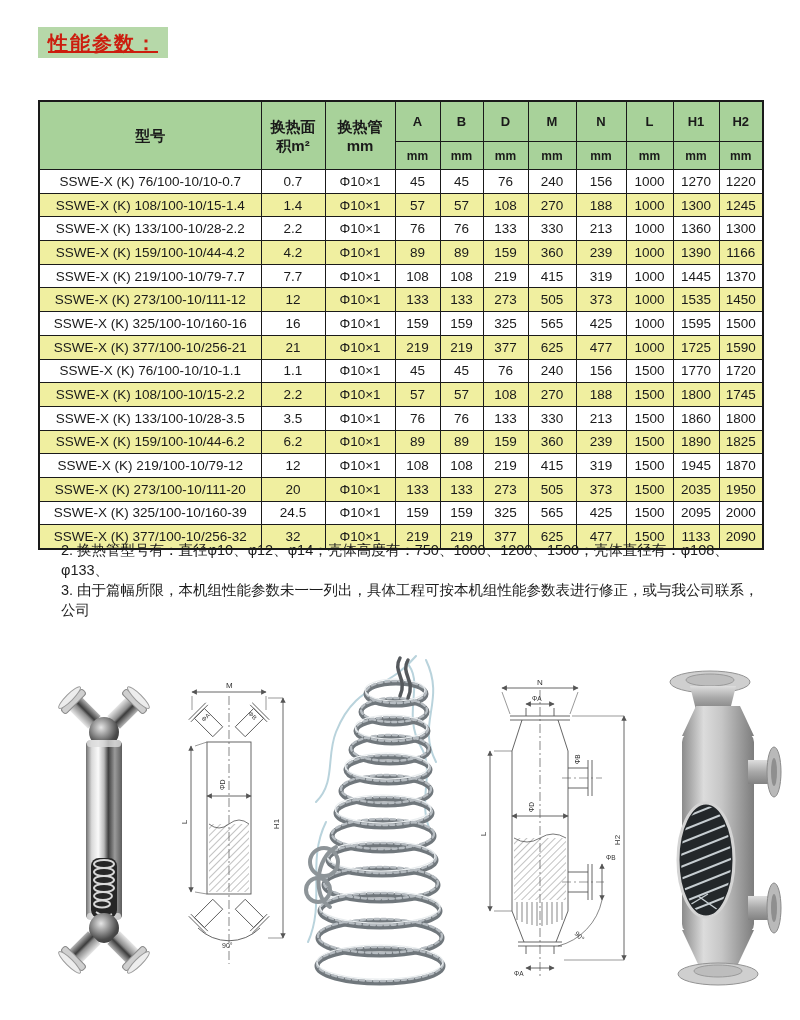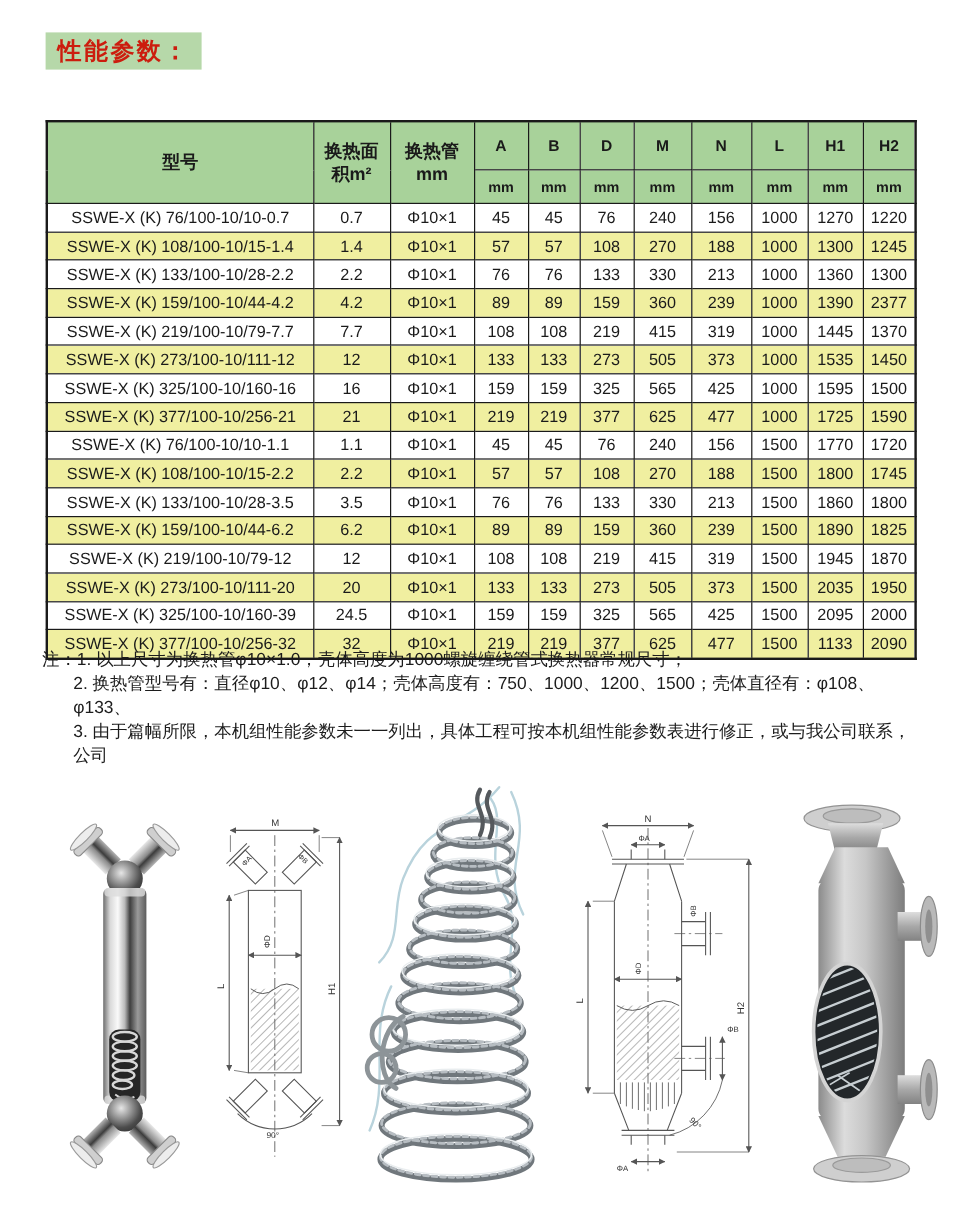--- a/index.html
+++ b/index.html
@@ -5,21 +5,21 @@
   html,body{margin:0;padding:0;}
   body{
     width:800px;height:1020px;position:relative;background:#ffffff;
     font-family:"Liberation Sans","DejaVu Sans",sans-serif;color:#1a1a1a;
     overflow:hidden;
   }
   
   .title-box{
     position:absolute;left:38px;top:27px;
     background:#b6d8a9;color:#cc1d0e;font-weight:bold;
-    font-size:20px;line-height:20px;padding:6px 10px 5px 10px;letter-spacing:2px;
+    font-size:20px;line-height:20px;padding:6px 10px 5px 10px;letter-spacing:2px;text-decoration:underline;
   }
   
   table.spec{
     position:absolute;left:38px;top:100px;width:724px;
     border-collapse:collapse;table-layout:fixed;
     border:2px solid #1a1a1a;
   }
   table.spec th, table.spec td{
     border:1px solid #1a1a1a;text-align:center;vertical-align:middle;
     padding:0;overflow:hidden;white-space:nowrap;
@@ -133,21 +133,21 @@
         <td class="model">SSWE-X (K) 159/100-10/44-4.2</td>
         <td>4.2</td>
         <td>Φ10×1</td>
         <td>89</td>
         <td>89</td>
         <td>159</td>
         <td>360</td>
         <td>239</td>
         <td>1000</td>
         <td>1390</td>
-        <td>2377</td>
+        <td>1166</td>
       </tr>
       <tr>
         <td class="model">SSWE-X (K) 219/100-10/79-7.7</td>
         <td>7.7</td>
         <td>Φ10×1</td>
         <td>108</td>
         <td>108</td>
         <td>219</td>
         <td>415</td>
         <td>319</td>
@@ -295,21 +295,20 @@
         <td>625</td>
         <td>477</td>
         <td>1500</td>
         <td>1133</td>
         <td>2090</td>
       </tr>
     </tbody>
 </table>
 
 <div class="notes">
-  <div>注：1. 以上尺寸为换热管φ10×1.0，壳体高度为1000螺旋缠绕管式换热器常规尺寸；</div>
   <div class="ind1">2. 换热管型号有：直径φ10、φ12、φ14；壳体高度有：750、1000、1200、1500；壳体直径有：φ108、φ133、</div>
   <div class="ind1">3. 由于篇幅所限，本机组性能参数未一一列出，具体工程可按本机组性能参数表进行修正，或与我公司联系，公司</div>
 </div>
 
 <svg class="fig" style="left:40px;top:666px" width="128" height="326" viewBox="0 0 128 326">
   <defs>
     <linearGradient id="p1body" x1="0" y1="0" x2="1" y2="0">
       <stop offset="0" stop-color="#6e6e6e"></stop>
         <stop offset="0.16" stop-color="#d9d9d9"></stop>
       <stop offset="0.34" stop-color="#fafafa"></stop>

